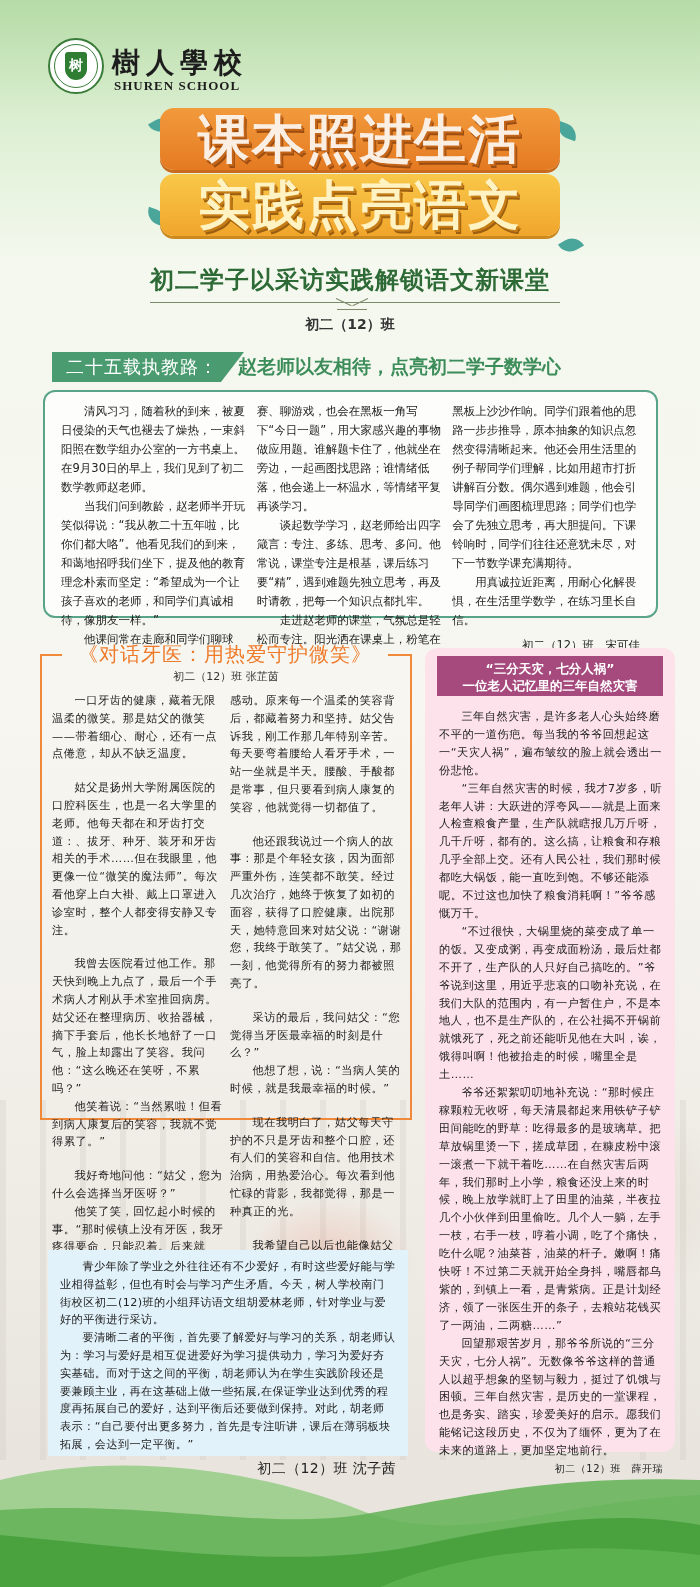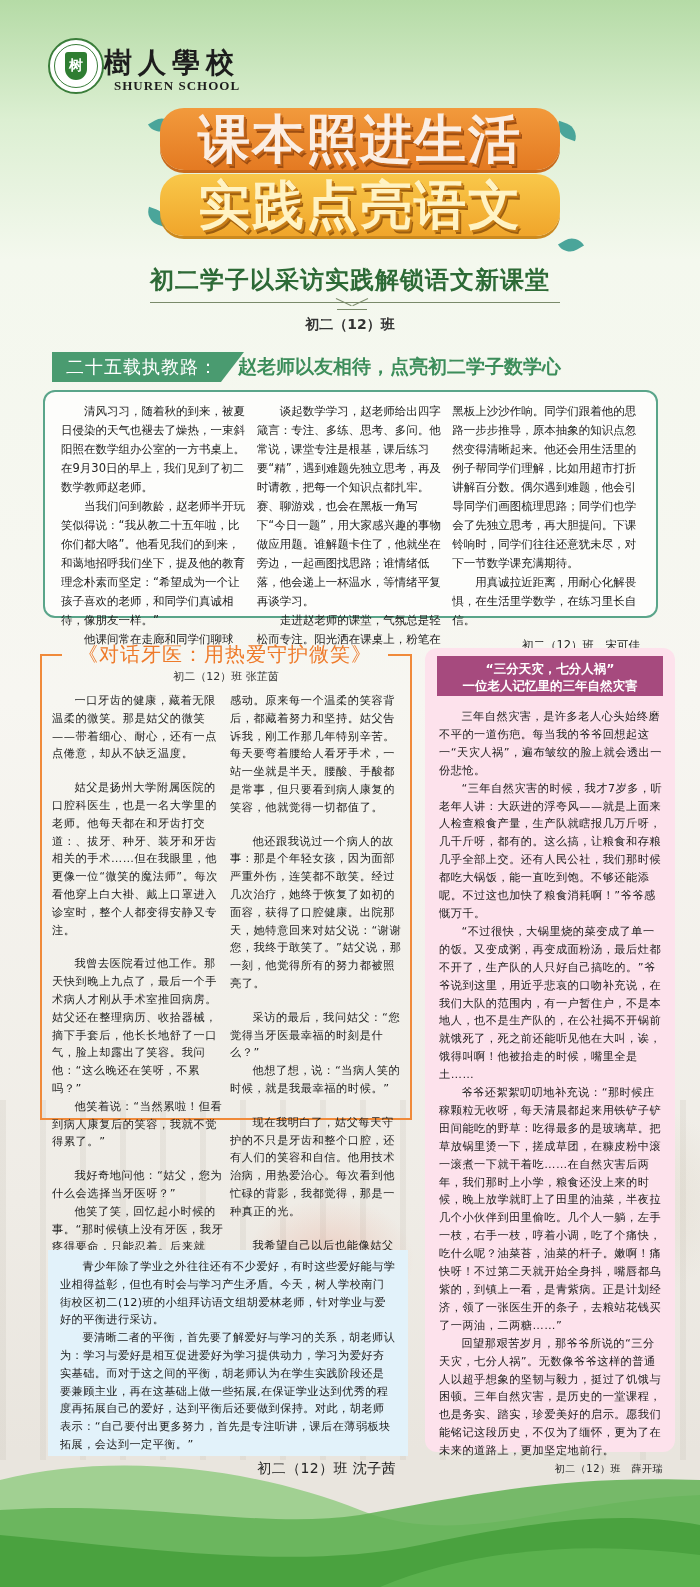--- a/index.html
+++ b/index.html
@@ -19,29 +19,29 @@
       repeating-linear-gradient(90deg, rgba(200,195,185,0.25) 0 6px, rgba(0,0,0,0) 6px 40px);
   }
   
   .logo { position: absolute; left: 48px; top: 38px; width: 56px; height: 56px; border-radius: 50%;
           background: #fff; border: 2px solid #3a7d3a; display: flex; align-items: center; justify-content: center; }
   .logo-inner { width: 44px; height: 44px; border-radius: 50%; border: 1px solid #3a7d3a;
                 display: flex; align-items: center; justify-content: center; }
   .logo-shield { width: 22px; height: 28px; background: #2f7d32; border-radius: 3px 3px 11px 11px;
                  color: #fff; font-size: 14px; font-weight: bold; display:flex; align-items:center; justify-content:center;
                  font-family: "DejaVu Serif", serif; }
-  .school-cn { position: absolute; left: 104px; top: 44px; font-family: "DejaVu Serif", "Liberation Serif", serif;
+  .school-cn { position: absolute; left: 112px; top: 44px; font-family: "DejaVu Serif", "Liberation Serif", serif;
                font-size: 28px; font-weight: bold; color: #1d1d1d; letter-spacing: 6px; }
   .school-en { position: absolute; left: 114px; top: 78px; font-family: "Liberation Serif", serif;
                font-size: 13px; font-weight: bold; color: #1d1d1d; letter-spacing: 1px; }
 
   
   .title-wrap { position: absolute; left: 160px; top: 108px; width: 400px; }
   .title-line { display: block; text-align: center; font-size: 52px; font-weight: bold; line-height: 62px;
-                letter-spacing: 2px; padding: 0 10px; border-radius: 24px; }
+                letter-spacing: 2px; padding: 0 10px; border-radius: 14px; }
   .title-line1 { color: #fbeee3; background: linear-gradient(180deg,#f29a3c,#e47a22);
                  text-shadow: 2px 2px 0 #c46518, 3px 4px 0 #9c4d12; box-shadow: 0 3px 0 #c96a1c; }
   .title-line2 { margin-top: 4px; color: #fff3c4; background: linear-gradient(180deg,#f9c84a,#f0a52b);
                  text-shadow: 2px 2px 0 #c77d16, 3px 4px 0 #9c5e10; box-shadow: 0 3px 0 #cc8a1f; }
   .leaf { position: absolute; width: 22px; height: 14px; background: #4aa59a; border-radius: 0 14px 0 14px; }
 
   .subtitle { position: absolute; left: 0; top: 264px; width: 700px; text-align: center;
               font-size: 24px; font-weight: bold; color: #2d6a36; letter-spacing: 1px; }
   .divider-line { position: absolute; left: 150px; top: 302px; width: 410px; height: 1px; background: #7a8a6a; }
   .divider-notch { position: absolute; left: 337px; top: 298px; width: 30px; height: 12px; border-bottom: 1px solid #7a8a6a; }
@@ -122,22 +122,22 @@
 
 <div class="sec1-tag">二十五载执教路：</div>
 <div class="sec1-head">赵老师以友相待，点亮初二学子数学心</div>
 <div class="sec1-box">
   <div class="col">
     <p>清风习习，随着秋的到来，被夏日侵染的天气也褪去了燥热，一束斜阳照在数学组办公室的一方书桌上。在9月30日的早上，我们见到了初二数学教师赵老师。</p>
     <p>当我们问到教龄，赵老师半开玩笑似得说：“我从教二十五年啦，比你们都大咯”。他看见我们的到来，和蔼地招呼我们坐下，提及他的教育理念朴素而坚定：“希望成为一个让孩子喜欢的老师，和同学们真诚相待，像朋友一样。”</p>
     <p>他课间常在走廊和同学们聊球</p>
   </div>
   <div class="col">
+    <p style="text-indent:0">赛、聊游戏，也会在黑板一角写下“今日一题”，用大家感兴趣的事物做应用题。谁解题卡住了，他就坐在旁边，一起画图找思路；谁情绪低落，他会递上一杯温水，等情绪平复再谈学习。</p>
     <p>谈起数学学习，赵老师给出四字箴言：专注、多练、思考、多问。他常说，课堂专注是根基，课后练习要“精”，遇到难题先独立思考，再及时请教，把每一个知识点都扎牢。</p>
-    <p style="text-indent:0">赛、聊游戏，也会在黑板一角写下“今日一题”，用大家感兴趣的事物做应用题。谁解题卡住了，他就坐在旁边，一起画图找思路；谁情绪低落，他会递上一杯温水，等情绪平复再谈学习。</p>
     <p>走进赵老师的课堂，气氛总是轻松而专注。阳光洒在课桌上，粉笔在</p>
   </div>
   <div class="col">
     <p style="text-indent:0">黑板上沙沙作响。同学们跟着他的思路一步步推导，原本抽象的知识点忽然变得清晰起来。他还会用生活里的例子帮同学们理解，比如用超市打折讲解百分数。偶尔遇到难题，他会引导同学们画图梳理思路；同学们也学会了先独立思考，再大胆提问。下课铃响时，同学们往往还意犹未尽，对下一节数学课充满期待。</p>
     <p>用真诚拉近距离，用耐心化解畏惧，在生活里学数学，在练习里长自信。</p>
     <div class="sign">初二（12）班　宋可佳</div>
   </div>
 </div>
 
 <div class="sec2-frame"></div>

